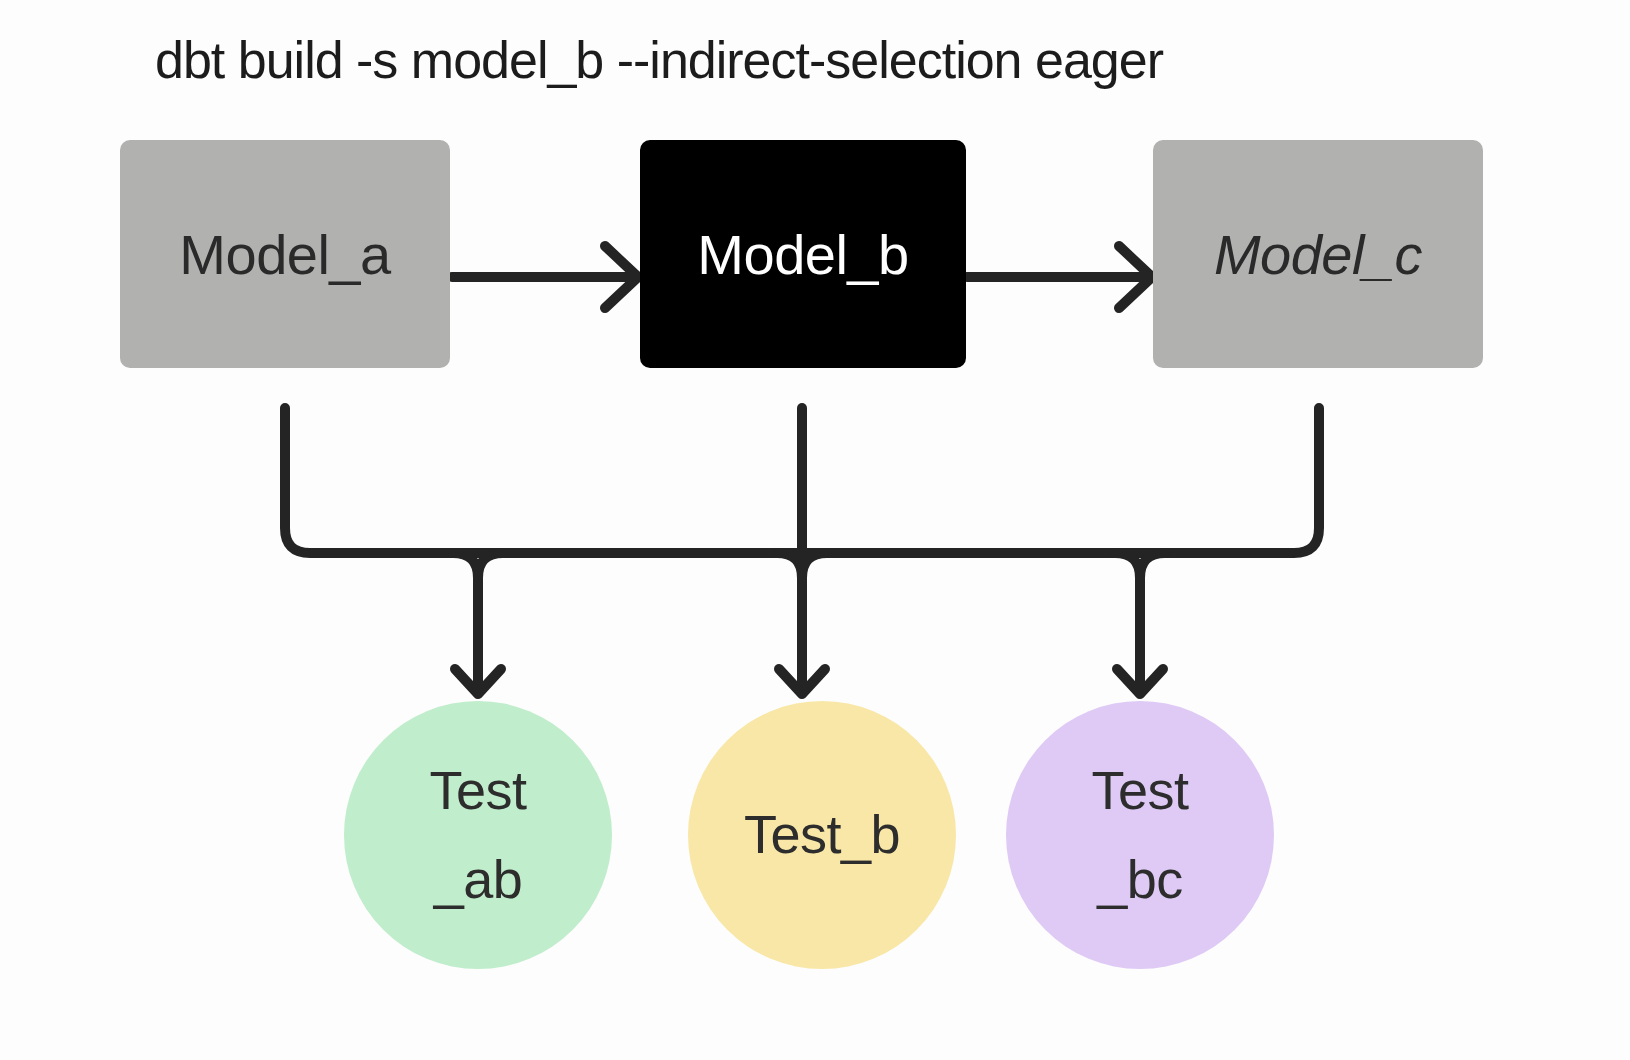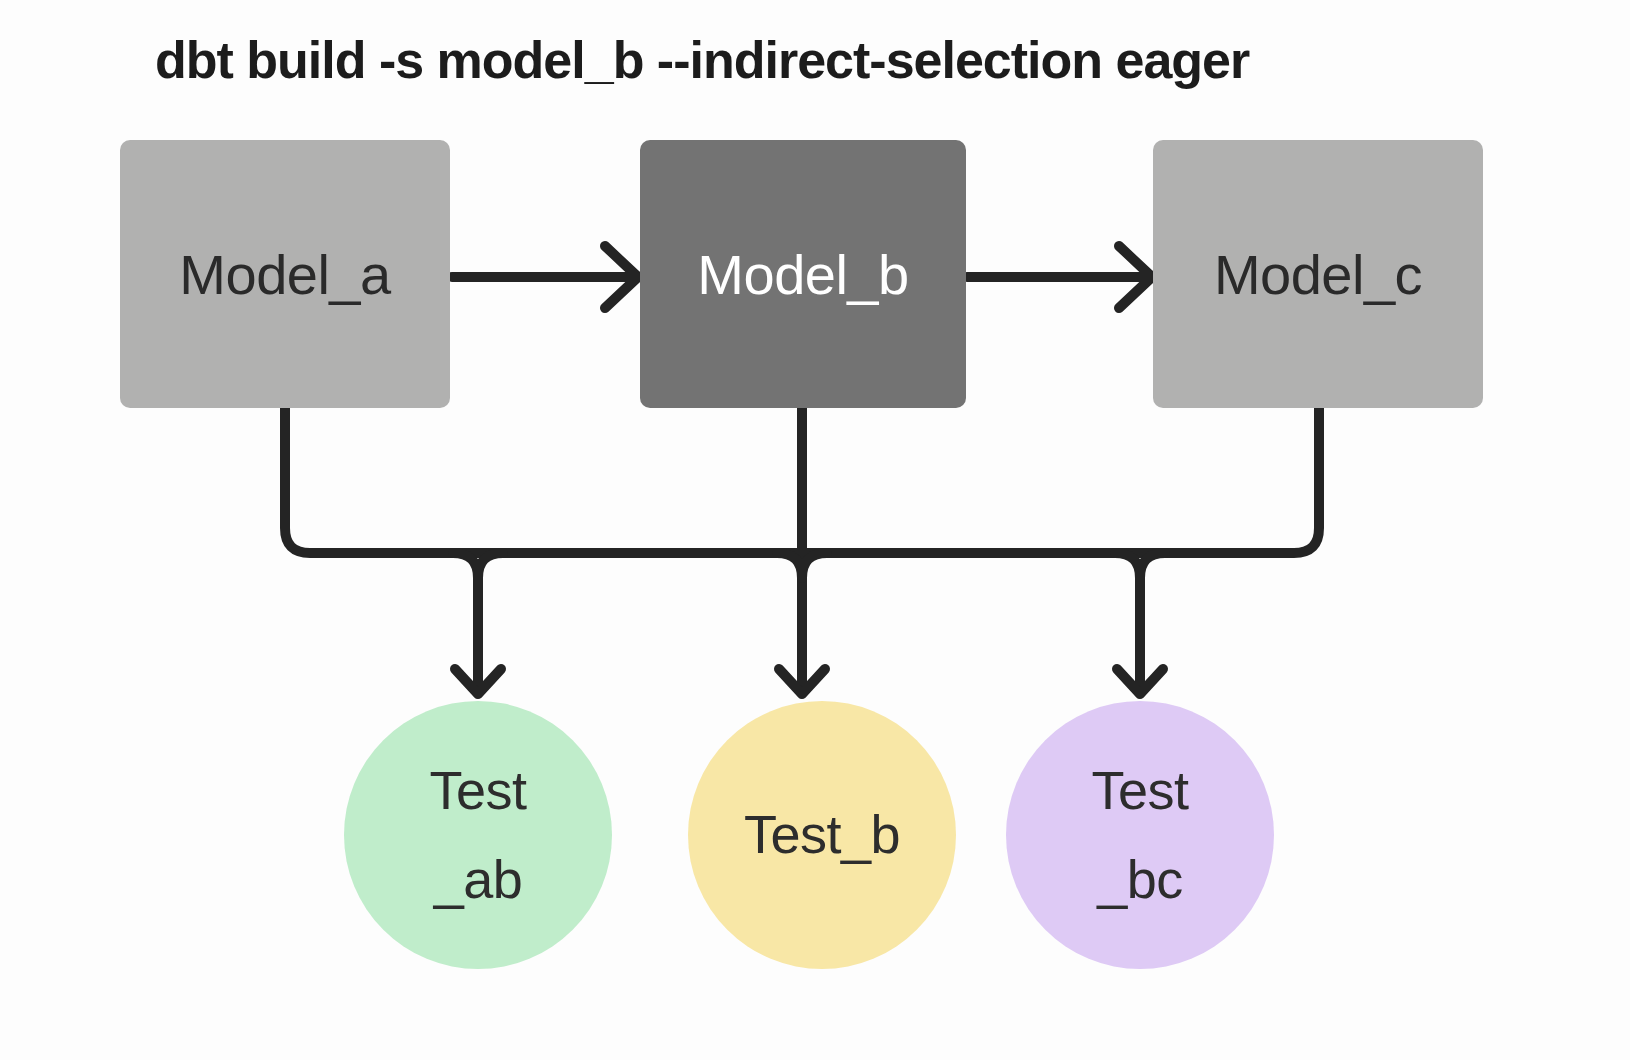--- a/index.html
+++ b/index.html
@@ -14,41 +14,41 @@
   .canvas {
     position: relative;
     width: 1630px;
     height: 1060px;
   }
   .title {
     position: absolute;
     left: 155px;
     top: 30px;
     font-size: 52px;
-    font-weight: 700;
+    font-weight: 400;
     letter-spacing: -1px;
     color: #1c1c1c;
     white-space: nowrap;
   }
   .edges {
     position: absolute;
     left: 0;
     top: 0;
     pointer-events: none;
   }
   .edges path {
     fill: none;
     stroke-width: 10px;
     stroke-linecap: round;
     stroke-linejoin: round;
   }
   .model-box {
     position: absolute;
     top: 140px;
-    height: 268px;
+    height: 228px;
     border-radius: 10px;
     display: flex;
     align-items: center;
     justify-content: center;
   }
   .model-box .label {
     font-size: 56px;
     font-weight: 500;
     letter-spacing: -0.5px;
     color: #2a2a2a;
@@ -105,25 +105,25 @@
 
     <path d="M455,669 L478,694 L501,669" stroke="#242424"></path>
     <path d="M779,669 L802,694 L825,669" stroke="#242424"></path>
     <path d="M1117,669 L1140,694 L1163,669" stroke="#242424"></path>
   </svg>
 
   <div class="model-box" id="model-a" style="background: rgb(177, 177, 176);">
     <span class="label">Model_a</span>
   </div>
 
-  <div class="model-box" id="model-b" style="background: #737373;">
+  <div class="model-box" id="model-b" style="background: #000000;">
     <span class="label">Model_b</span>
   </div>
 
-  <div class="model-box" id="model-c" style="background: rgb(177, 177, 176);">
+  <div class="model-box" id="model-c" style="background: rgb(177, 177, 176); font-style: italic;">
     <span class="label">Model_c</span>
   </div>
 
   <div class="test-circle" id="test-ab" style="background: rgb(192, 237, 203);">
     <span class="label">Test
 _ab</span>
   </div>
 
   <div class="test-circle" id="test-b" style="background: rgb(248, 231, 166);">
     <span class="label">Test_b</span>

